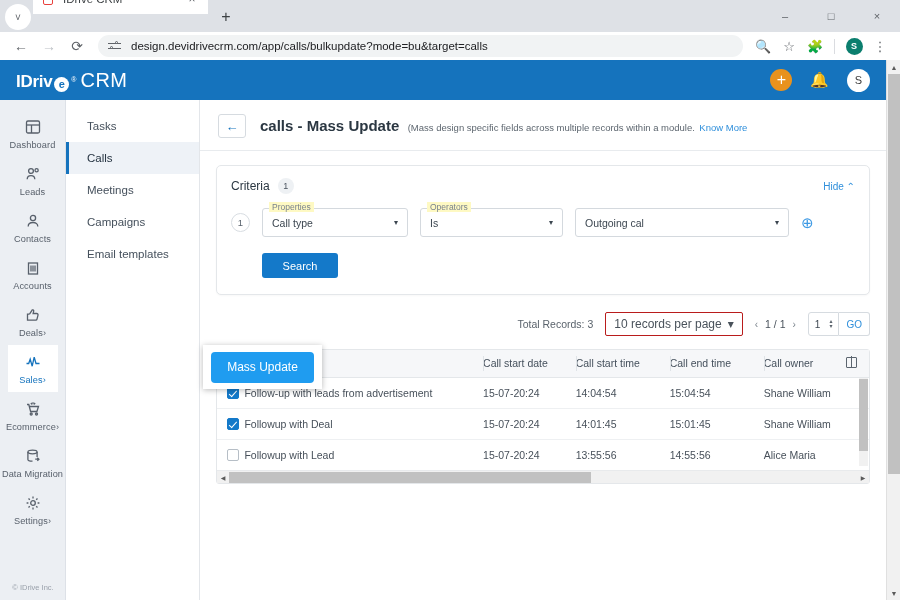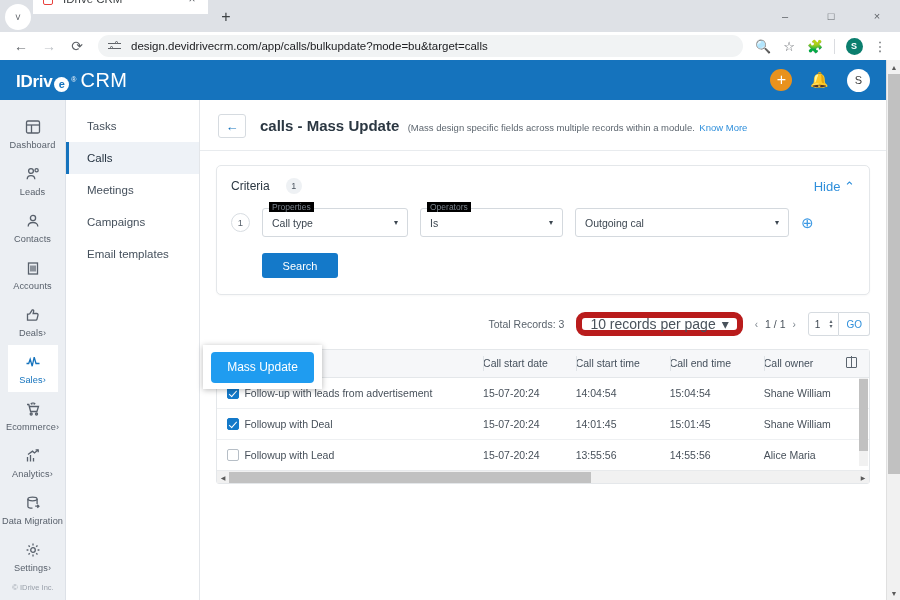--- a/index.html
+++ b/index.html
@@ -156,59 +156,59 @@
   .page-sub { font-size:9.5px; color:#5d666f; margin-left:4px; }
   .know-more { color:#2f8fdb; font-size:9.5px; }
   .title-div { margin:12px 0 0 0; height:1px; background:#e8ebee; }
 
   
   .criteria-card {
     margin:14px 16px 0 16px; border:1px solid #e4e7ea; border-radius:5px;
     background:#fff; padding:12px 14px 16px 14px; position:relative;
     box-shadow:0 1px 2px rgba(0,0,0,.03);
   }
-  .criteria-head { display:flex; align-items:center; gap:16px; }
+  .criteria-head { display:flex; align-items:center; gap:8px; }
   .criteria-label { font-size:12px; color:#2b3742; }
   .criteria-badge {
     width:16px; height:16px; border-radius:50%; background:#eef1f4;
     font-size:9px; color:#4a545f; display:flex; align-items:center; justify-content:center;
   }
-  .hide-link { margin-left:auto; font-size:13px; color:#2f8fdb; }
+  .hide-link { margin-left:auto; font-size:10px; color:#2f8fdb; }
   .crit-row { display:flex; align-items:center; gap:12px; margin-top:14px; }
   .row-num {
     width:19px; height:19px; border-radius:50%; border:1px solid #d8dde2;
     font-size:9.5px; color:#5b656f; display:flex; align-items:center; justify-content:center;
     flex:none;
   }
   .select-wrap { position:relative; }
   .select-box {
     height:29px; border:1px solid #d4d9de; border-radius:3px; background:#fff;
     display:flex; align-items:center; padding:0 9px; font-size:10.5px; color:#3c4650;
   }
   .select-box .caret { margin-left:auto; color:#3c4650; font-size:8px; }
   .float-label {
-    position:absolute; left:7px; top:-6px; background:#000000; padding:0 3px;
+    position:absolute; left:7px; top:-6px; background:#fef9c3; padding:0 3px;
     font-size:8.5px; color:#79828c;
   }
   .w-prop { width:146px; } .w-oper { width:143px; } .w-val { width:214px; }
   .add-crit { color:#3e9ae4; font-size:15px; line-height:1; }
   .search-btn {
     margin-top:16px; margin-left:31px; width:76px; height:25px; background:#1479c9;
     color:#fff; border:none; border-radius:3px; font-size:11px;
     font-family:"Liberation Sans", sans-serif; display:flex; align-items:center; justify-content:center;
   }
 
   
   .list-toolbar {
     display:flex; align-items:center; margin:16px 16px 0 16px; height:26px; gap:12px;
   }
   .total-records { margin-left:auto; font-size:10.5px; color:#5a636c; }
   .per-page {
-    height:24px; border:6px solid #b91c1c; border-radius:9px; background:#fff;
-    display:flex; align-items:center; padding:0 8px; font-size:14px; color:#49525b; gap:6px;
+    height:24px; border:1px solid #b91c1c; border-radius:2px; background:#fff;
+    display:flex; align-items:center; padding:0 8px; font-size:12px; color:#49525b; gap:6px;
   }
   .pager { display:flex; align-items:center; gap:7px; font-size:10.5px; color:#49525b; }
   .pager .chev { color:#7b848d; font-size:10px; }
   .page-input {
     height:24px; border:1px solid #d6dbe0; border-radius:3px 0 0 3px; background:#fff;
     display:flex; align-items:center; padding:0 6px; font-size:10px; color:#3c4650; gap:9px;
   }
   .stepper { display:flex; flex-direction:column; font-size:6px; line-height:5px; color:#5a636c; }
   .go-btn {
     height:24px; border:1px solid #d6dbe0; border-left:none; border-radius:0 3px 3px 0;
@@ -406,32 +406,20 @@
       <div class="nav-item">
         <span class="ni-ico">
             <svg width="16" height="16" viewBox="0 0 16 16">
               <path d="M2 3.5h1.8l1.8 7h6.3l1.6-5H4.2"></path>
               <circle cx="6.2" cy="13" r="1"></circle>
               <circle cx="11.5" cy="13" r="1"></circle>
               <path d="M8 1.2v2M6 1.9l.8 1.6M10 1.9l-.8 1.6"></path>
             </svg>
           </span>
         <span class="ni-label"><span>Ecommerce</span><span>›</span></span>
-      </div>
-      <div class="nav-item">
-        <span class="ni-ico">
-            <svg width="16" height="16" viewBox="0 0 16 16">
-              <line x1="2.5" y1="13.5" x2="2.5" y2="9"></line>
-              <line x1="5.5" y1="13.5" x2="5.5" y2="7"></line>
-              <line x1="8.5" y1="13.5" x2="8.5" y2="10"></line>
-              <path d="M3 6.5 7.5 3.2l2 1.8 3.4-3"></path>
-              <path d="M10.6 1.8h2.6v2.5"></path>
-            </svg>
-          </span>
-        <span class="ni-label"><span>Analytics</span><span>›</span></span>
       </div>
       <div class="nav-item">
         <span class="ni-ico">
             <svg width="16" height="16" viewBox="0 0 16 16">
               <ellipse cx="7.5" cy="4" rx="4.6" ry="1.8"></ellipse>
               <path d="M2.9 4v7.4c0 1 2.1 1.8 4.6 1.8"></path>
               <path d="M12.1 4v5"></path>
               <path d="M10.2 11.2h3.6M12.3 9.7l1.6 1.5-1.6 1.5"></path>
             </svg>
           </span>

